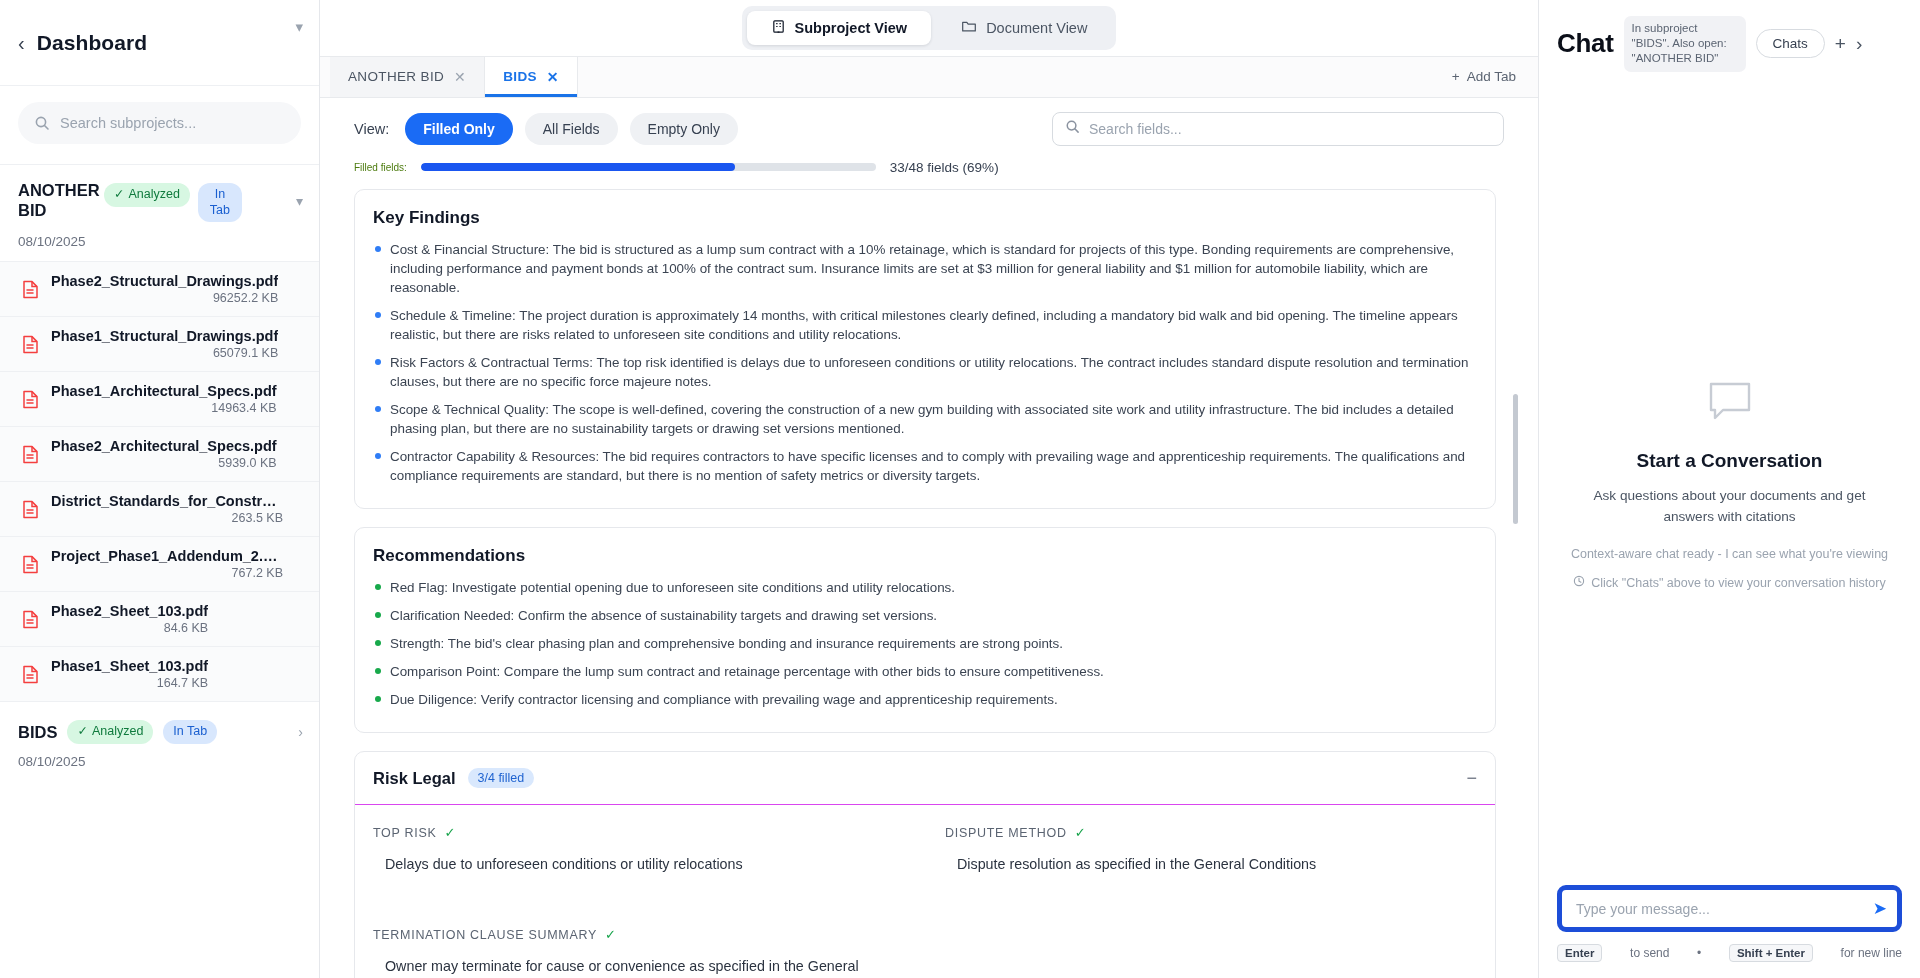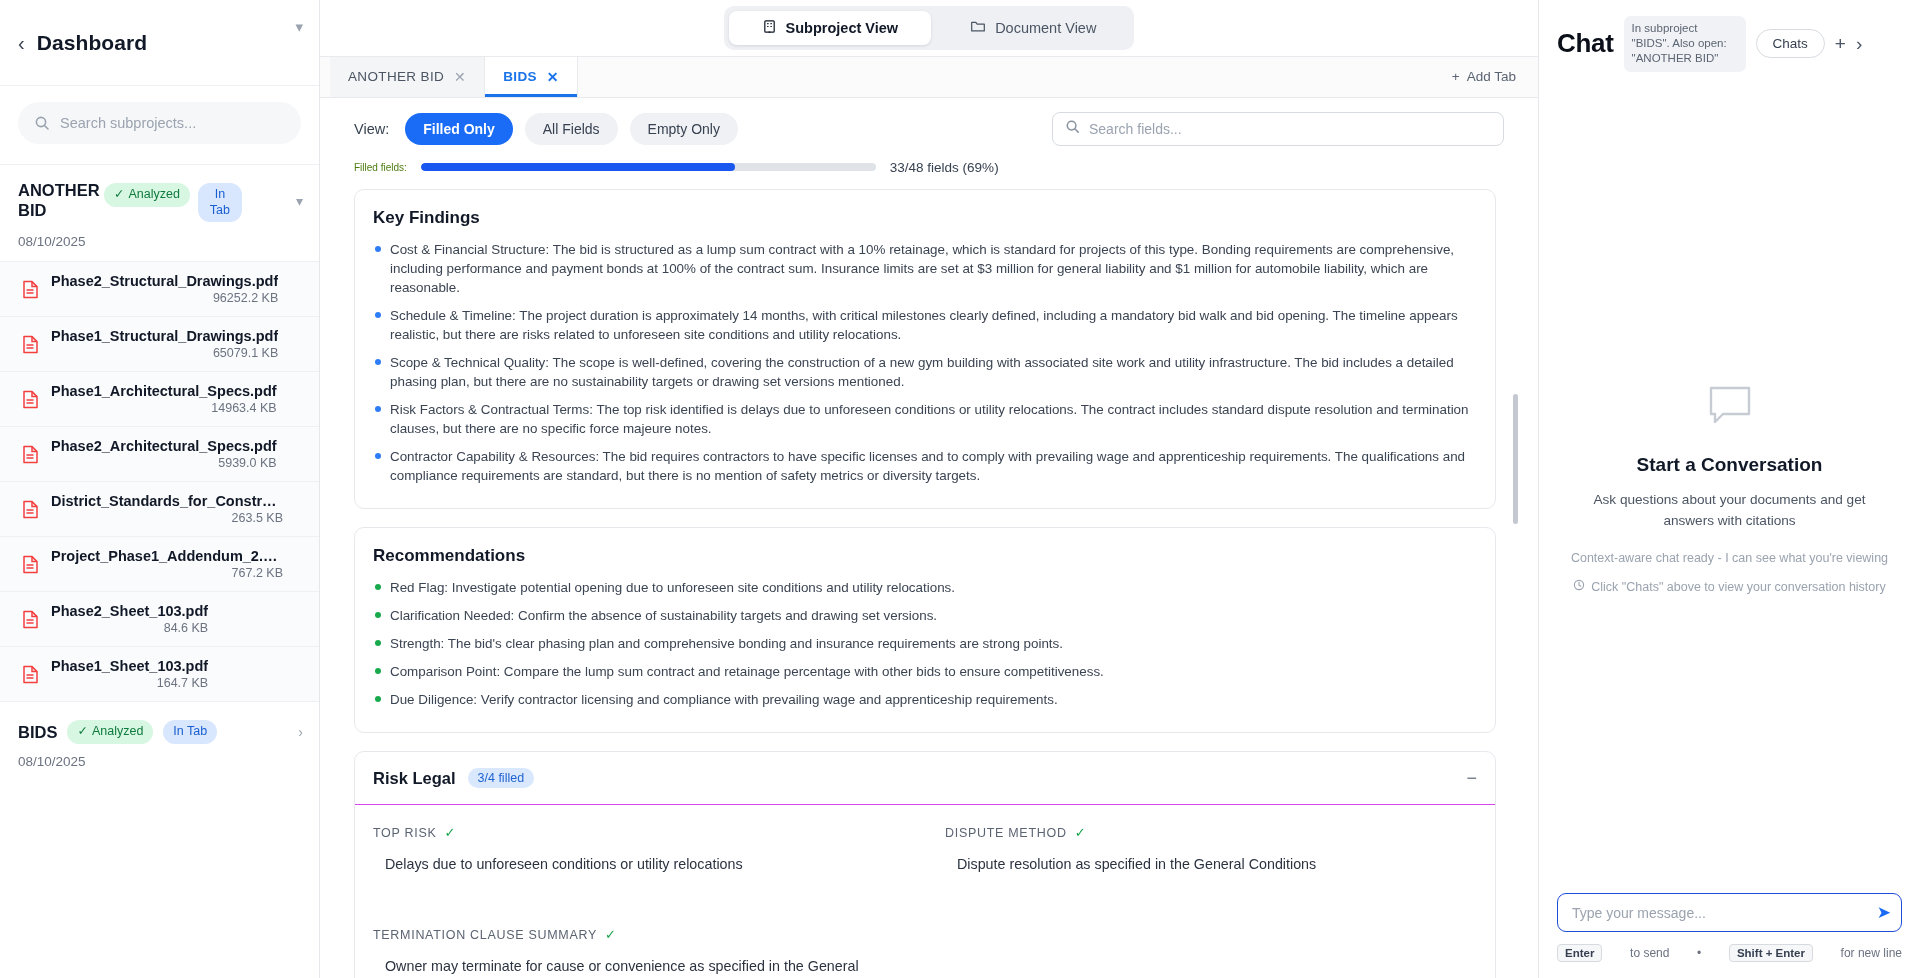--- a/index.html
+++ b/index.html
@@ -103,21 +103,21 @@
   .topbar {
     height: 62px; border-bottom: 1px solid #e8eaed;
     display: flex; align-items: center; justify-content: center;
     background: #ffffff;
   }
   .viewtoggle {
     display: flex; gap: 6px; background: #eef0f4; border-radius: 10px; padding: 5px;
   }
   .vt-btn {
     display: flex; align-items: center; gap: 9px;
-    padding: 8px 33px; border-radius: 8px; font-size: 14.5px;
+    padding: 8px 24px; border-radius: 8px; font-size: 14.5px;
     color: #4b5563; cursor: pointer; font-weight: 500;
   }
   .vt-btn.active { background: #ffffff; color: #111827; font-weight: 700; box-shadow: 0 1px 3px rgba(16,24,40,.12); }
 
   .tabbar {
     height: 44px; border-bottom: 1px solid #e8eaed;
     display: flex; align-items: stretch; background: #fbfbfc;
     padding-left: 10px; position: relative;
   }
   .tab {
@@ -253,21 +253,21 @@
     text-align: center;
   }
   .bubble-icon { margin-bottom: 22px; }
   .chat-h2 { font-size: 19px; font-weight: 700; color: #111827; margin-bottom: 14px; }
   .chat-sub { font-size: 13.6px; color: #4b5563; line-height: 1.5; margin-bottom: 20px; max-width: 300px; }
   .chat-ready { font-size: 12.5px; color: #9aa3af; margin-bottom: 14px; }
   .chat-hint { font-size: 12.5px; color: #9aa3af; display: flex; align-items: center; gap: 6px; }
   .chat-foot { padding: 0 18px 16px 18px; }
   .chat-input {
     display: flex; align-items: center; gap: 8px;
-    border: 1px solid #1d4ed8; border-radius: 9px; padding: 10px 10px 10px 14px;
+    border: 5px solid #1d4ed8; border-radius: 9px; padding: 10px 10px 10px 14px;
     background: #ffffff; margin-bottom: 12px;
   }
   .chat-input input {
     border: none; outline: none; flex: 1 1 auto; font-size: 14px; color: #374151;
     background: transparent; font-family: "Liberation Sans", sans-serif;
   }
   .chat-input input::placeholder { color: #9aa3af; }
   .send-btn { color: #1a6bf5; font-size: 17px; cursor: pointer; line-height: 1; }
   .chat-help {
     display: flex; align-items: center; justify-content: space-between; gap: 7px;
@@ -521,22 +521,22 @@
     </div>
 
     <div class="content">
       <div class="scrollarea">
 
         <div class="card">
           <h3>Key Findings</h3>
           <ul class="bullets">
             <li>Cost &amp; Financial Structure: The bid is structured as a lump sum contract with a 10% retainage, which is standard for projects of this type. Bonding requirements are comprehensive, including performance and payment bonds at 100% of the contract sum. Insurance limits are set at $3 million for general liability and $1 million for automobile liability, which are reasonable.</li>
             <li>Schedule &amp; Timeline: The project duration is approximately 14 months, with critical milestones clearly defined, including a mandatory bid walk and bid opening. The timeline appears realistic, but there are risks related to unforeseen site conditions and utility relocations.</li>
+            <li>Risk Factors &amp; Contractual Terms: The top risk identified is delays due to unforeseen conditions or utility relocations. The contract includes standard dispute resolution and termination clauses, but there are no specific force majeure notes.</li>
             <li>Scope &amp; Technical Quality: The scope is well-defined, covering the construction of a new gym building with associated site work and utility infrastructure. The bid includes a detailed phasing plan, but there are no sustainability targets or drawing set versions mentioned.</li>
-            <li>Risk Factors &amp; Contractual Terms: The top risk identified is delays due to unforeseen conditions or utility relocations. The contract includes standard dispute resolution and termination clauses, but there are no specific force majeure notes.</li>
             <li>Contractor Capability &amp; Resources: The bid requires contractors to have specific licenses and to comply with prevailing wage and apprenticeship requirements. The qualifications and compliance requirements are standard, but there is no mention of safety metrics or diversity targets.</li>
           </ul>
         </div>
 
         <div class="card">
           <h3>Recommendations</h3>
           <ul class="bullets green">
             <li>Red Flag: Investigate potential opening due to unforeseen site conditions and utility relocations.</li>
             <li>Clarification Needed: Confirm the absence of sustainability targets and drawing set versions.</li>
             <li>Strength: The bid's clear phasing plan and comprehensive bonding and insurance requirements are strong points.</li>

